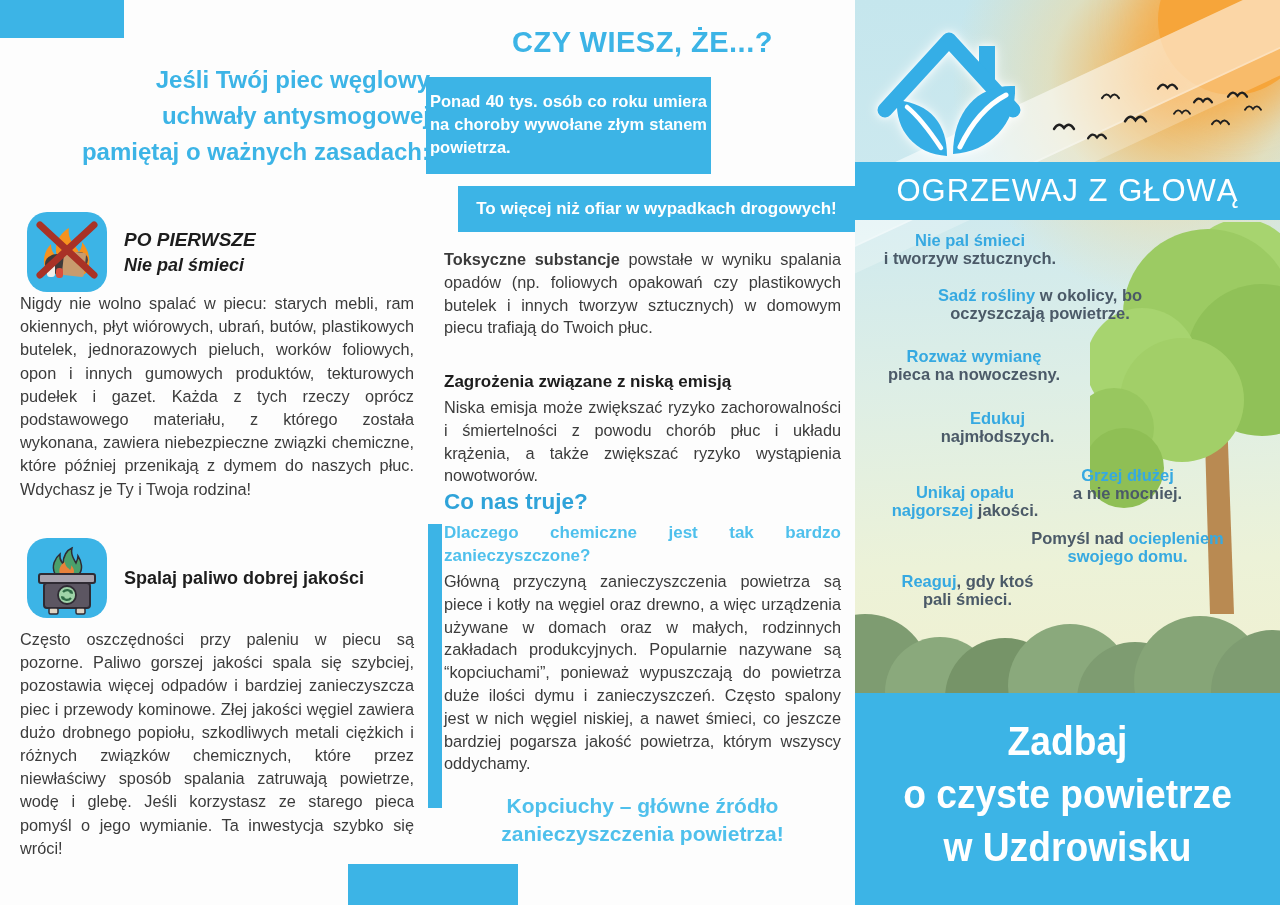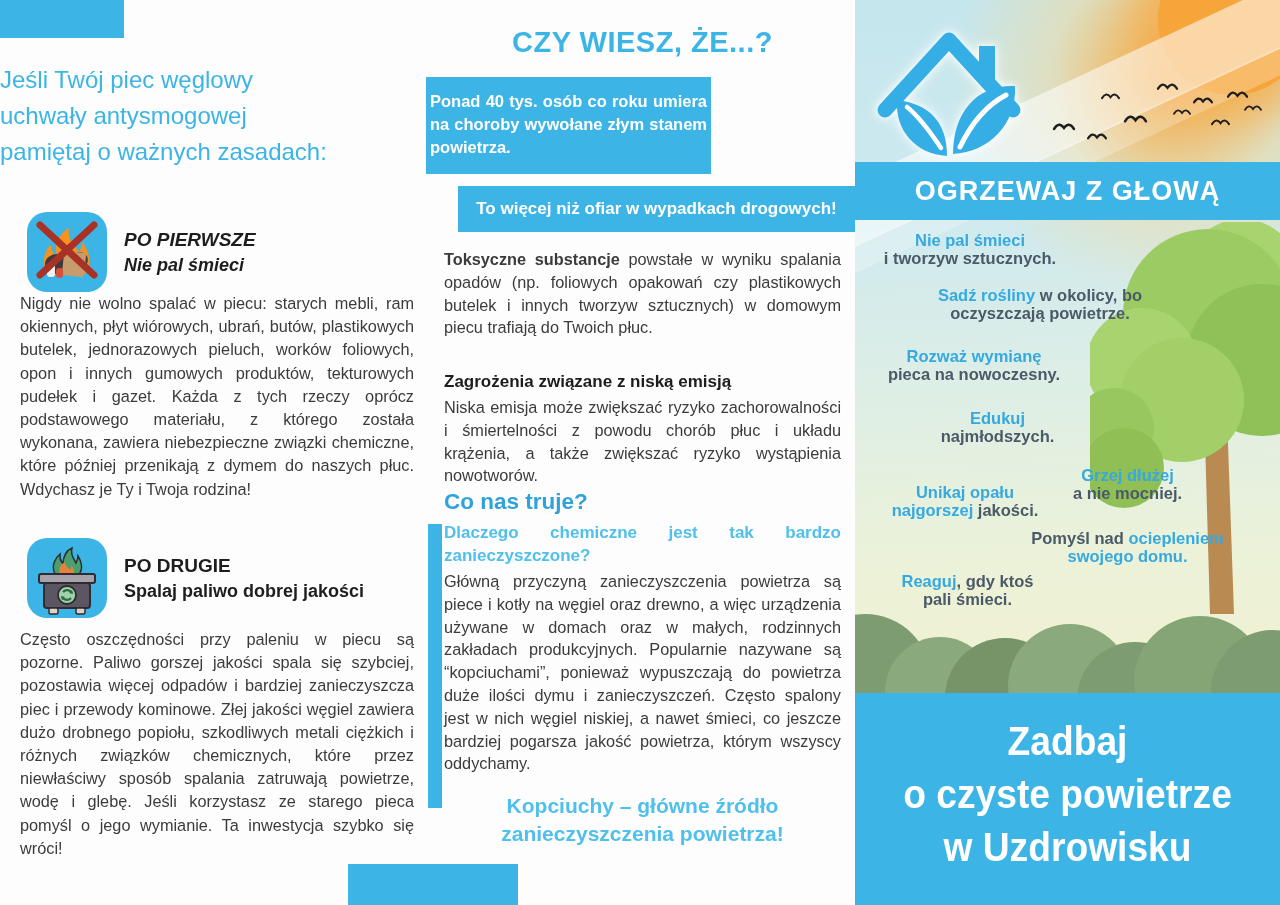--- a/index.html
+++ b/index.html
@@ -16,22 +16,22 @@
   .deco-top-left{left:0;top:0;width:124px;height:38px;}
   .deco-bottom{left:348px;top:864px;width:170px;height:41px;}
 
   
   .panel{position:absolute;top:0;height:905px;}
   #left-panel{left:0;width:430px;}
   #middle-panel{left:430px;width:425px;}
   #right-panel{left:855px;width:425px;overflow:hidden;}
 
   
-  .left-title{position:absolute;top:62px;left:0;width:430px;text-align:left;
-    color:var(--blue);font-weight:normal;font-size:24px;line-height:36px;}
+  .left-title{position:absolute;top:62px;left:0;width:430px;text-align:right;
+    color:var(--blue);font-weight:bold;font-size:24px;line-height:36px;}
   .rule-section{position:absolute;left:26px;display:flex;align-items:center;gap:16px;}
   .rule-icon{width:82px;height:80px;flex:0 0 auto;}
   .rule-head{font-size:19px;font-weight:bold;color:#1d1d1d;line-height:27px;}
   .rule-sub{font-size:18px;font-weight:bold;color:#1d1d1d;line-height:25px;}
   .body-par{position:absolute;left:20px;width:394px;color:var(--text);
     font-size:16.3px;line-height:23.2px;text-align:justify;}
 
   
   .mid-title{position:absolute;top:26px;left:0;width:425px;text-align:center;
     color:var(--blue);font-weight:bold;font-size:29px;letter-spacing:.5px;}
@@ -60,21 +60,21 @@
     background:radial-gradient(circle,rgba(247,166,59,.95) 0%,rgba(248,186,92,.7) 18%,rgba(250,214,140,.45) 32%,rgba(252,235,190,0) 58%);}
   .sun{position:absolute;right:-28px;top:-55px;width:150px;height:150px;border-radius:50%;
     background:#f6a53a;box-shadow:0 0 45px 22px rgba(246,170,70,.8);}
   .swoosh{position:absolute;background:rgba(255,255,255,.55);border-radius:60px;}
   .swoosh1{left:-125px;top:93px;width:640px;height:60px;transform:rotate(-25deg);}
   .swoosh2{left:-105px;top:146px;width:640px;height:26px;transform:rotate(-25deg);opacity:.45;}
   .eco-house{position:absolute;left:12px;top:12px;
     filter:drop-shadow(0 0 3px rgba(255,255,255,.95)) drop-shadow(0 0 7px rgba(255,255,255,.6));}
   .birds{position:absolute;left:185px;top:75px;}
   .banner{position:absolute;left:0;top:162px;width:425px;height:58px;background:var(--blue);
-    color:#fff;font-weight:bold;font-size:27px;line-height:58px;text-align:center;letter-spacing:1px;}
+    color:#fff;font-weight:normal;font-size:31px;line-height:58px;text-align:center;letter-spacing:1px;}
   .tree{position:absolute;left:235px;top:222px;}
   .bushes{position:absolute;left:0;top:592px;}
   .tip{position:absolute;text-align:center;font-weight:bold;font-size:16.5px;line-height:17.5px;}
   .tb{color:var(--tip-blue);}
   .td{color:var(--tip-dark);}
   .cta-box{position:absolute;left:0;top:693px;width:425px;height:212px;background:var(--blue);}
   .cta-text{margin-top:22px;text-align:center;color:#fff;font-weight:bold;font-size:40px;
     line-height:53px;transform:scaleX(.93);}
 </style>
 </head>
@@ -119,21 +119,20 @@
         <rect x="17" y="45" width="46" height="25" rx="3" fill="#5c5662" stroke="#2f2b33" stroke-width="2"></rect>
         <rect x="22" y="70" width="9" height="6" rx="1.5" fill="#ddd3c2" stroke="#2f2b33" stroke-width="1.5"></rect>
         <rect x="49" y="70" width="9" height="6" rx="1.5" fill="#ddd3c2" stroke="#2f2b33" stroke-width="1.5"></rect>
         <circle cx="40" cy="57" r="9" fill="#9fd3a8" stroke="#2f2b33" stroke-width="1.8"></circle>
         <path d="M36,54 A5.5,5.5 0 0 1 45,55" stroke="#2f6b46" stroke-width="2.2" fill="none"></path>
         <path d="M44,60 A5.5,5.5 0 0 1 35,59" stroke="#2f6b46" stroke-width="2.2" fill="none"></path>
         <path d="M45,52 L46,56 L42,55 Z" fill="#2f6b46"></path>
         <path d="M35,62 L34,58 L38,59 Z" fill="#2f6b46"></path>
       </svg>
       <div>
-        <div class="rule-head">PO DRUGIE</div>
         <div class="rule-sub">Spalaj paliwo dobrej jakości</div>
       </div>
     </div>
 
     <p class="body-par" style="top:628px;">Często oszczędności przy paleniu w piecu są pozorne. Paliwo gorszej jakości spala się szybciej, pozostawia więcej odpadów i bardziej zanieczyszcza piec i przewody kominowe. Złej jakości węgiel zawiera dużo drobnego popiołu, szkodliwych metali ciężkich i różnych związków chemicznych, które przez niewłaściwy sposób spalania zatruwają powietrze, wodę i glebę. Jeśli korzystasz ze starego pieca pomyśl o jego wymianie. Ta inwestycja szybko się wróci!</p>
   </section>
 
   <section class="panel" id="middle-panel">
     <h1 class="mid-title">CZY WIESZ, ŻE...?</h1>
 

